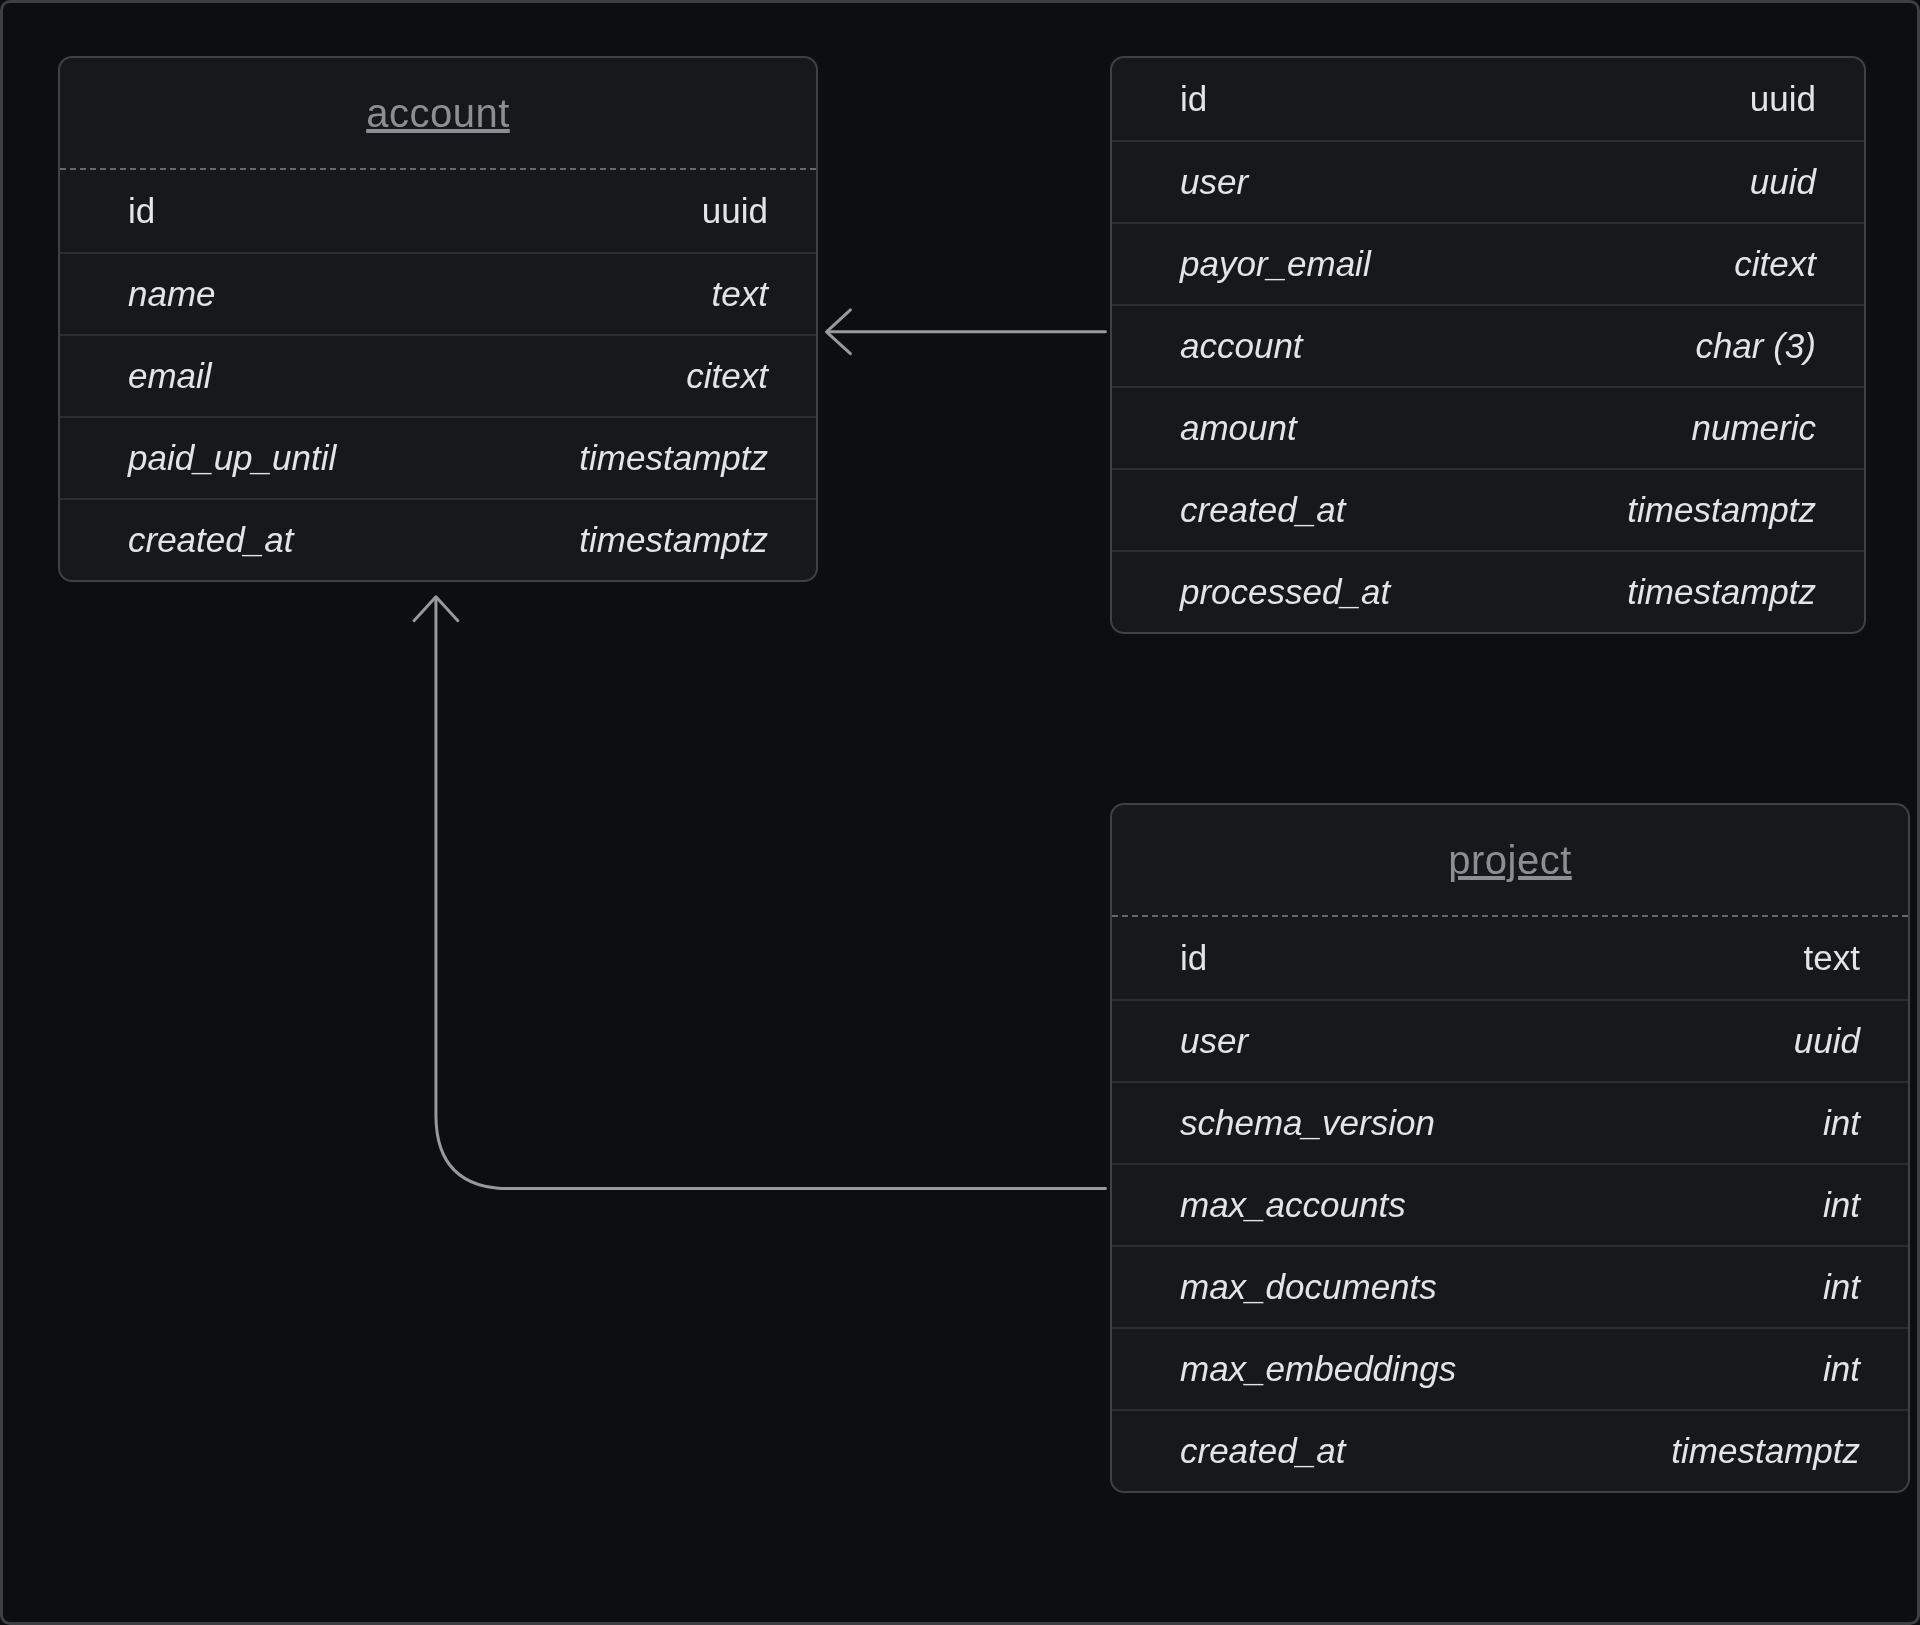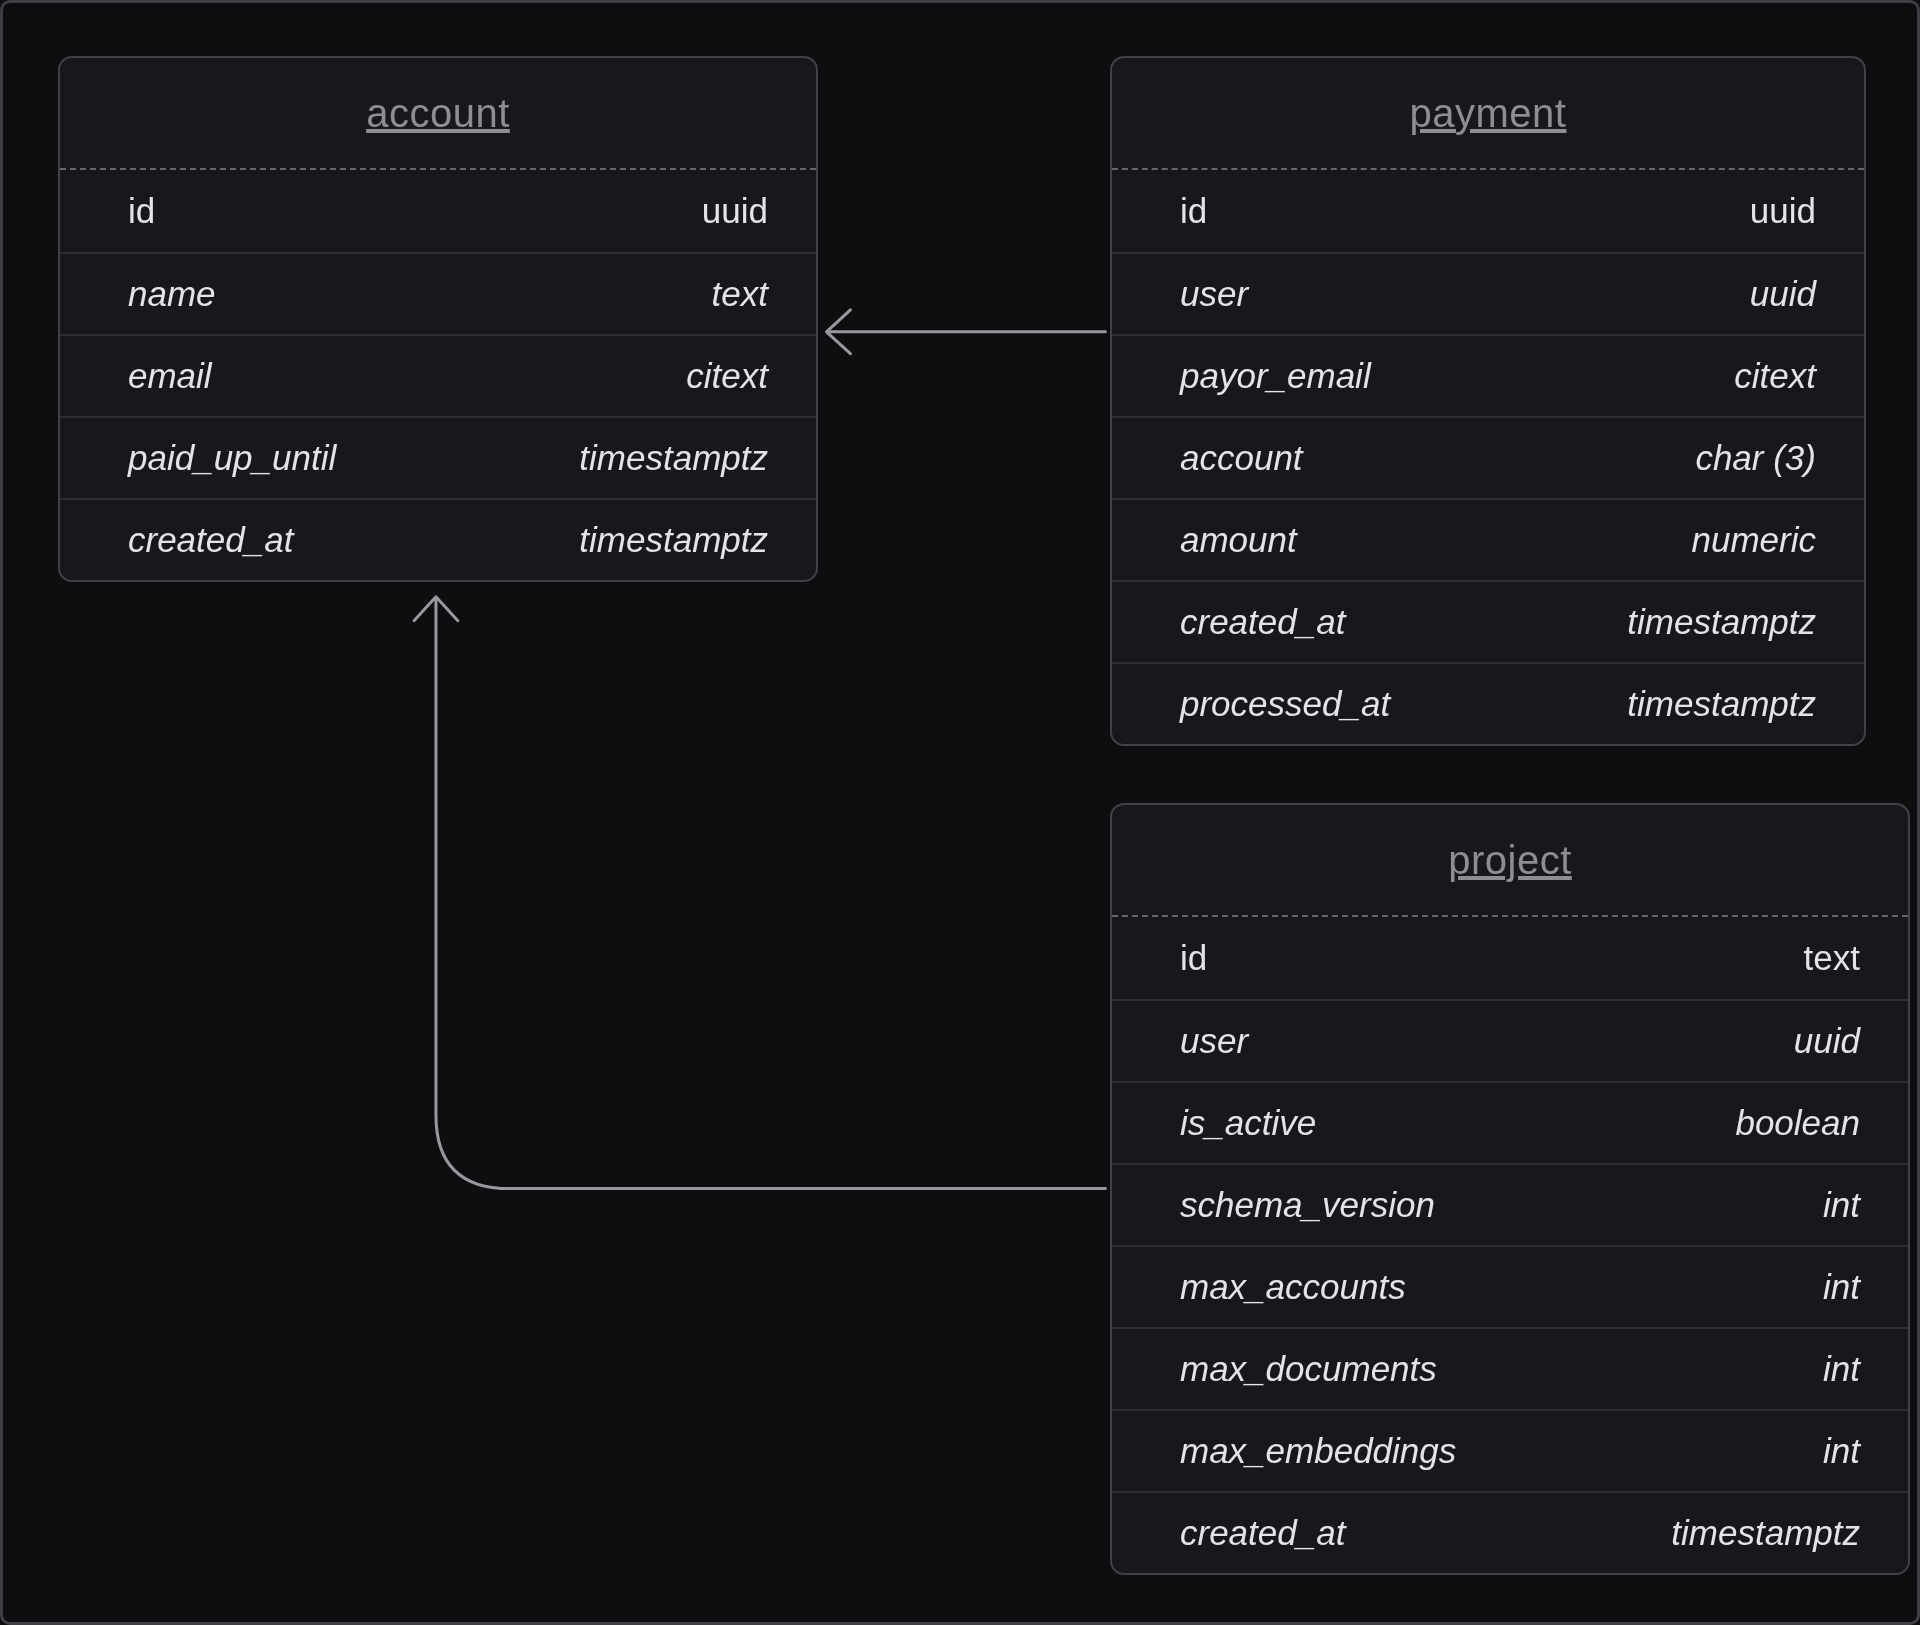--- a/index.html
+++ b/index.html
@@ -103,21 +103,20 @@
         <span class="col-type">timestamptz</span>
       </div>
       <div class="row">
         <span class="col-name">created_at</span>
         <span class="col-type">timestamptz</span>
       </div>
     </div>
 </div>
 
 <div class="table" id="table-payment">
-  <div class="table-title">payment</div>
   <div class="table-rows">
       <div class="row">
         <span class="col-name">id</span>
         <span class="col-type">uuid</span>
       </div>
       <div class="row">
         <span class="col-name">user</span>
         <span class="col-type">uuid</span>
       </div>
       <div class="row">
@@ -148,24 +147,20 @@
   <div class="table-rows">
       <div class="row">
         <span class="col-name">id</span>
         <span class="col-type">text</span>
       </div>
       <div class="row">
         <span class="col-name">user</span>
         <span class="col-type">uuid</span>
       </div>
       <div class="row">
-        <span class="col-name">is_active</span>
-        <span class="col-type">boolean</span>
-      </div>
-      <div class="row">
         <span class="col-name">schema_version</span>
         <span class="col-type">int</span>
       </div>
       <div class="row">
         <span class="col-name">max_accounts</span>
         <span class="col-type">int</span>
       </div>
       <div class="row">
         <span class="col-name">max_documents</span>
         <span class="col-type">int</span>

